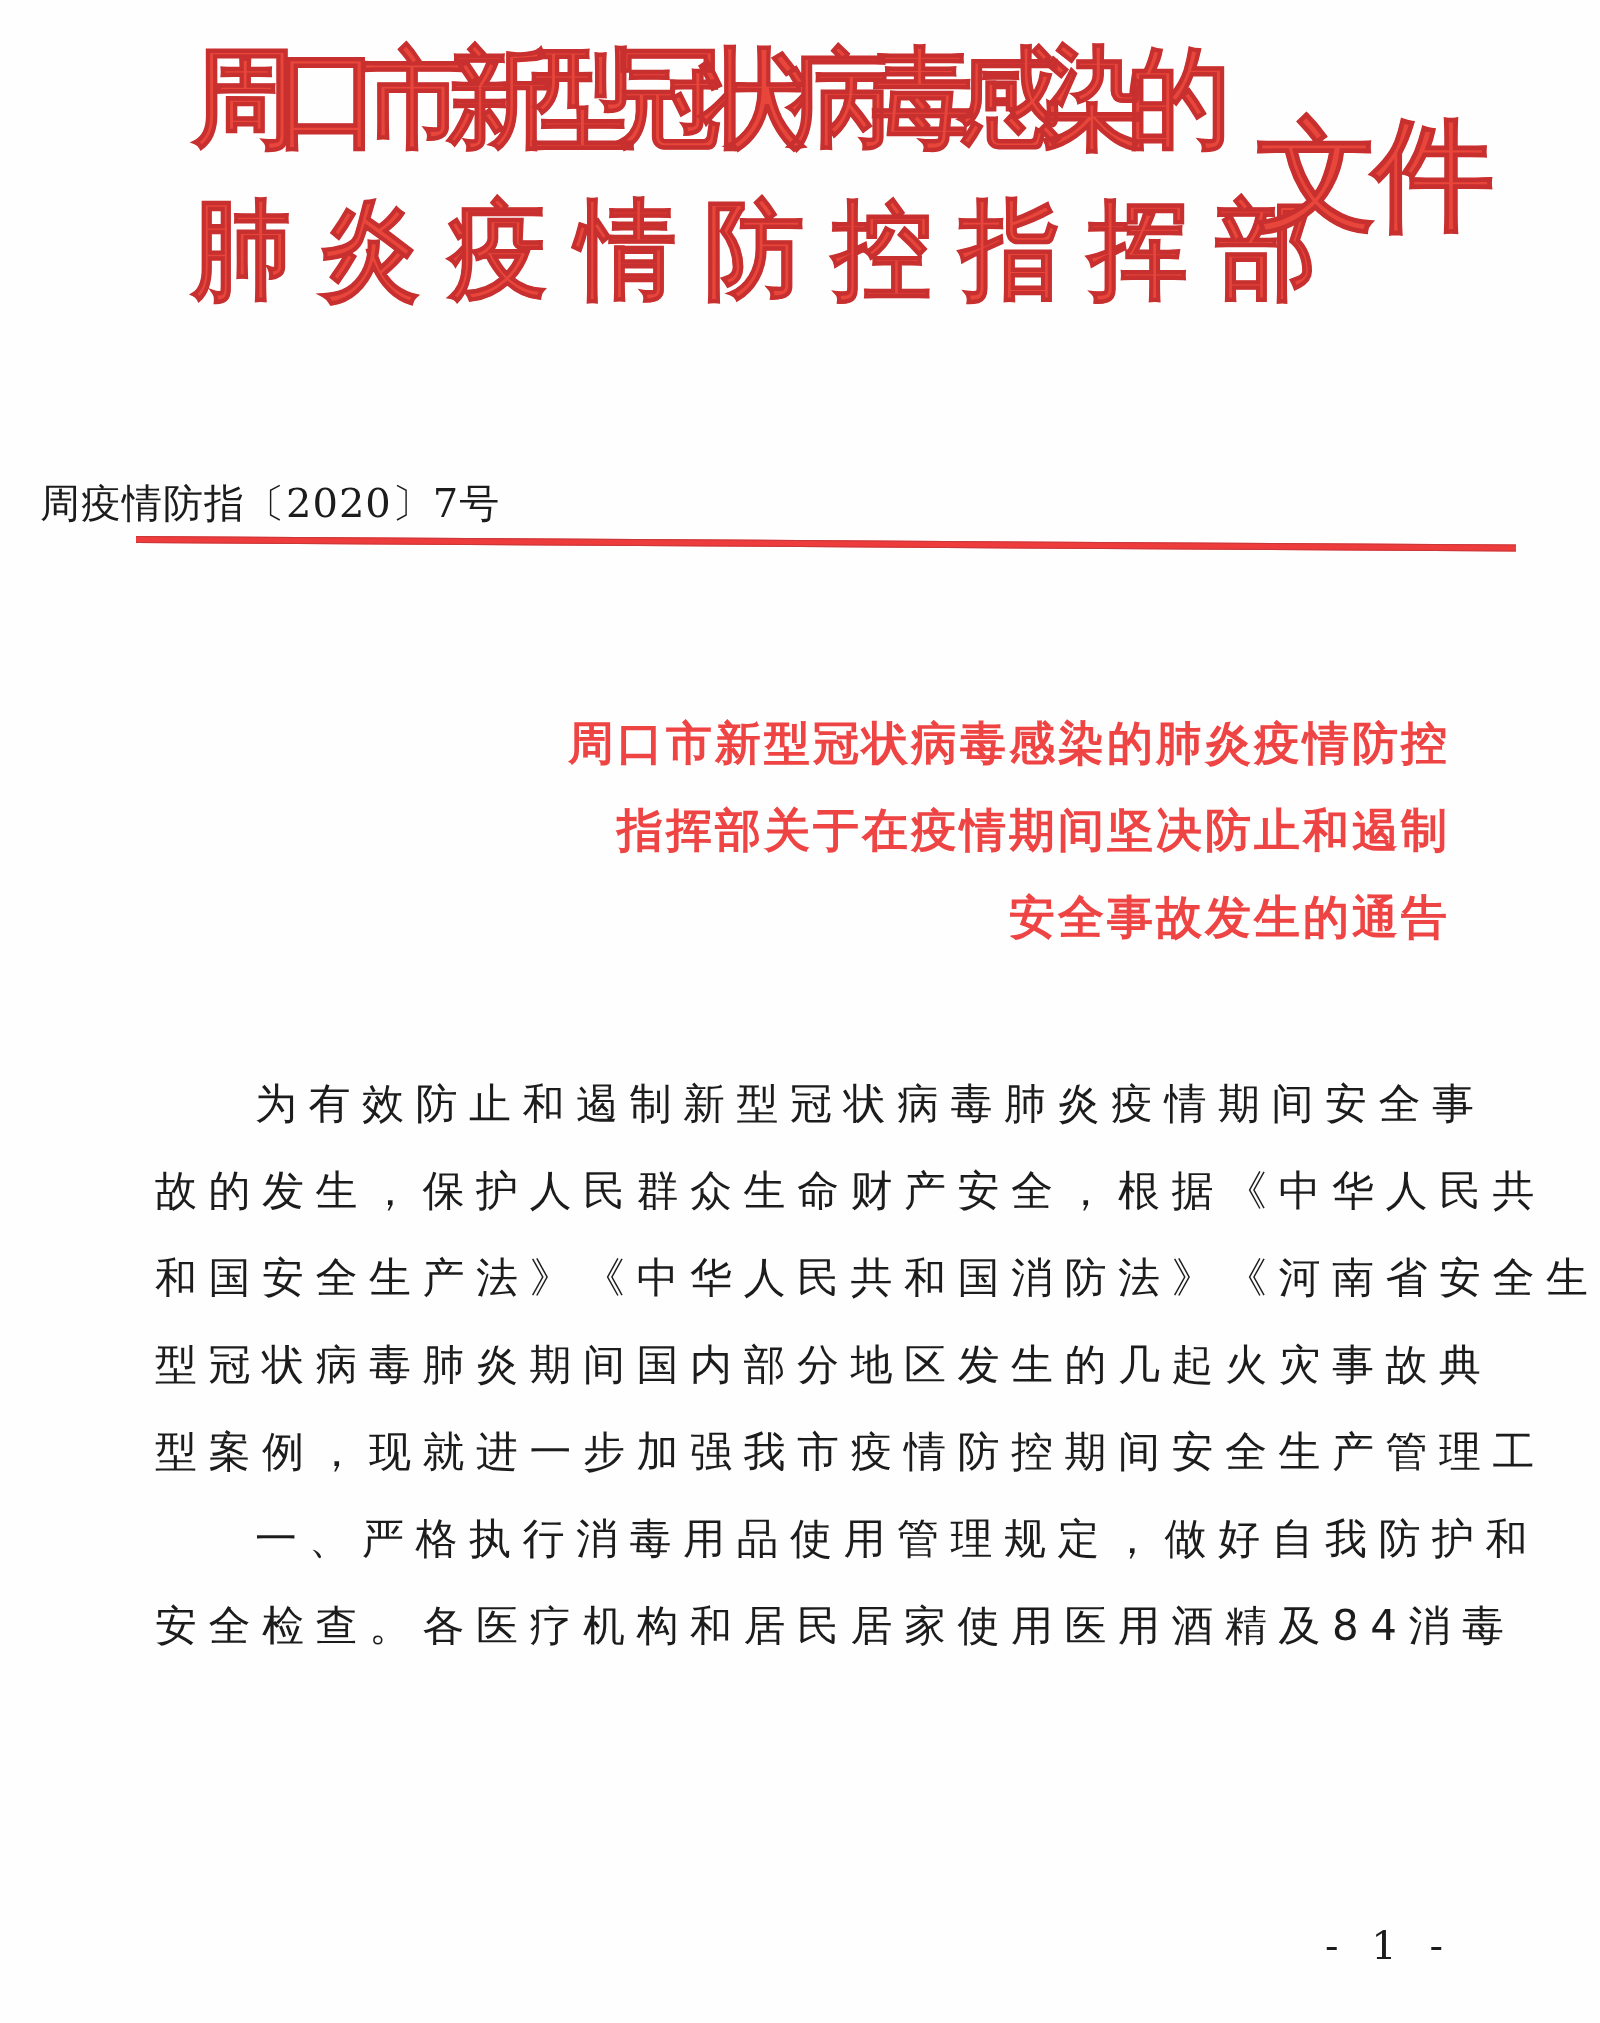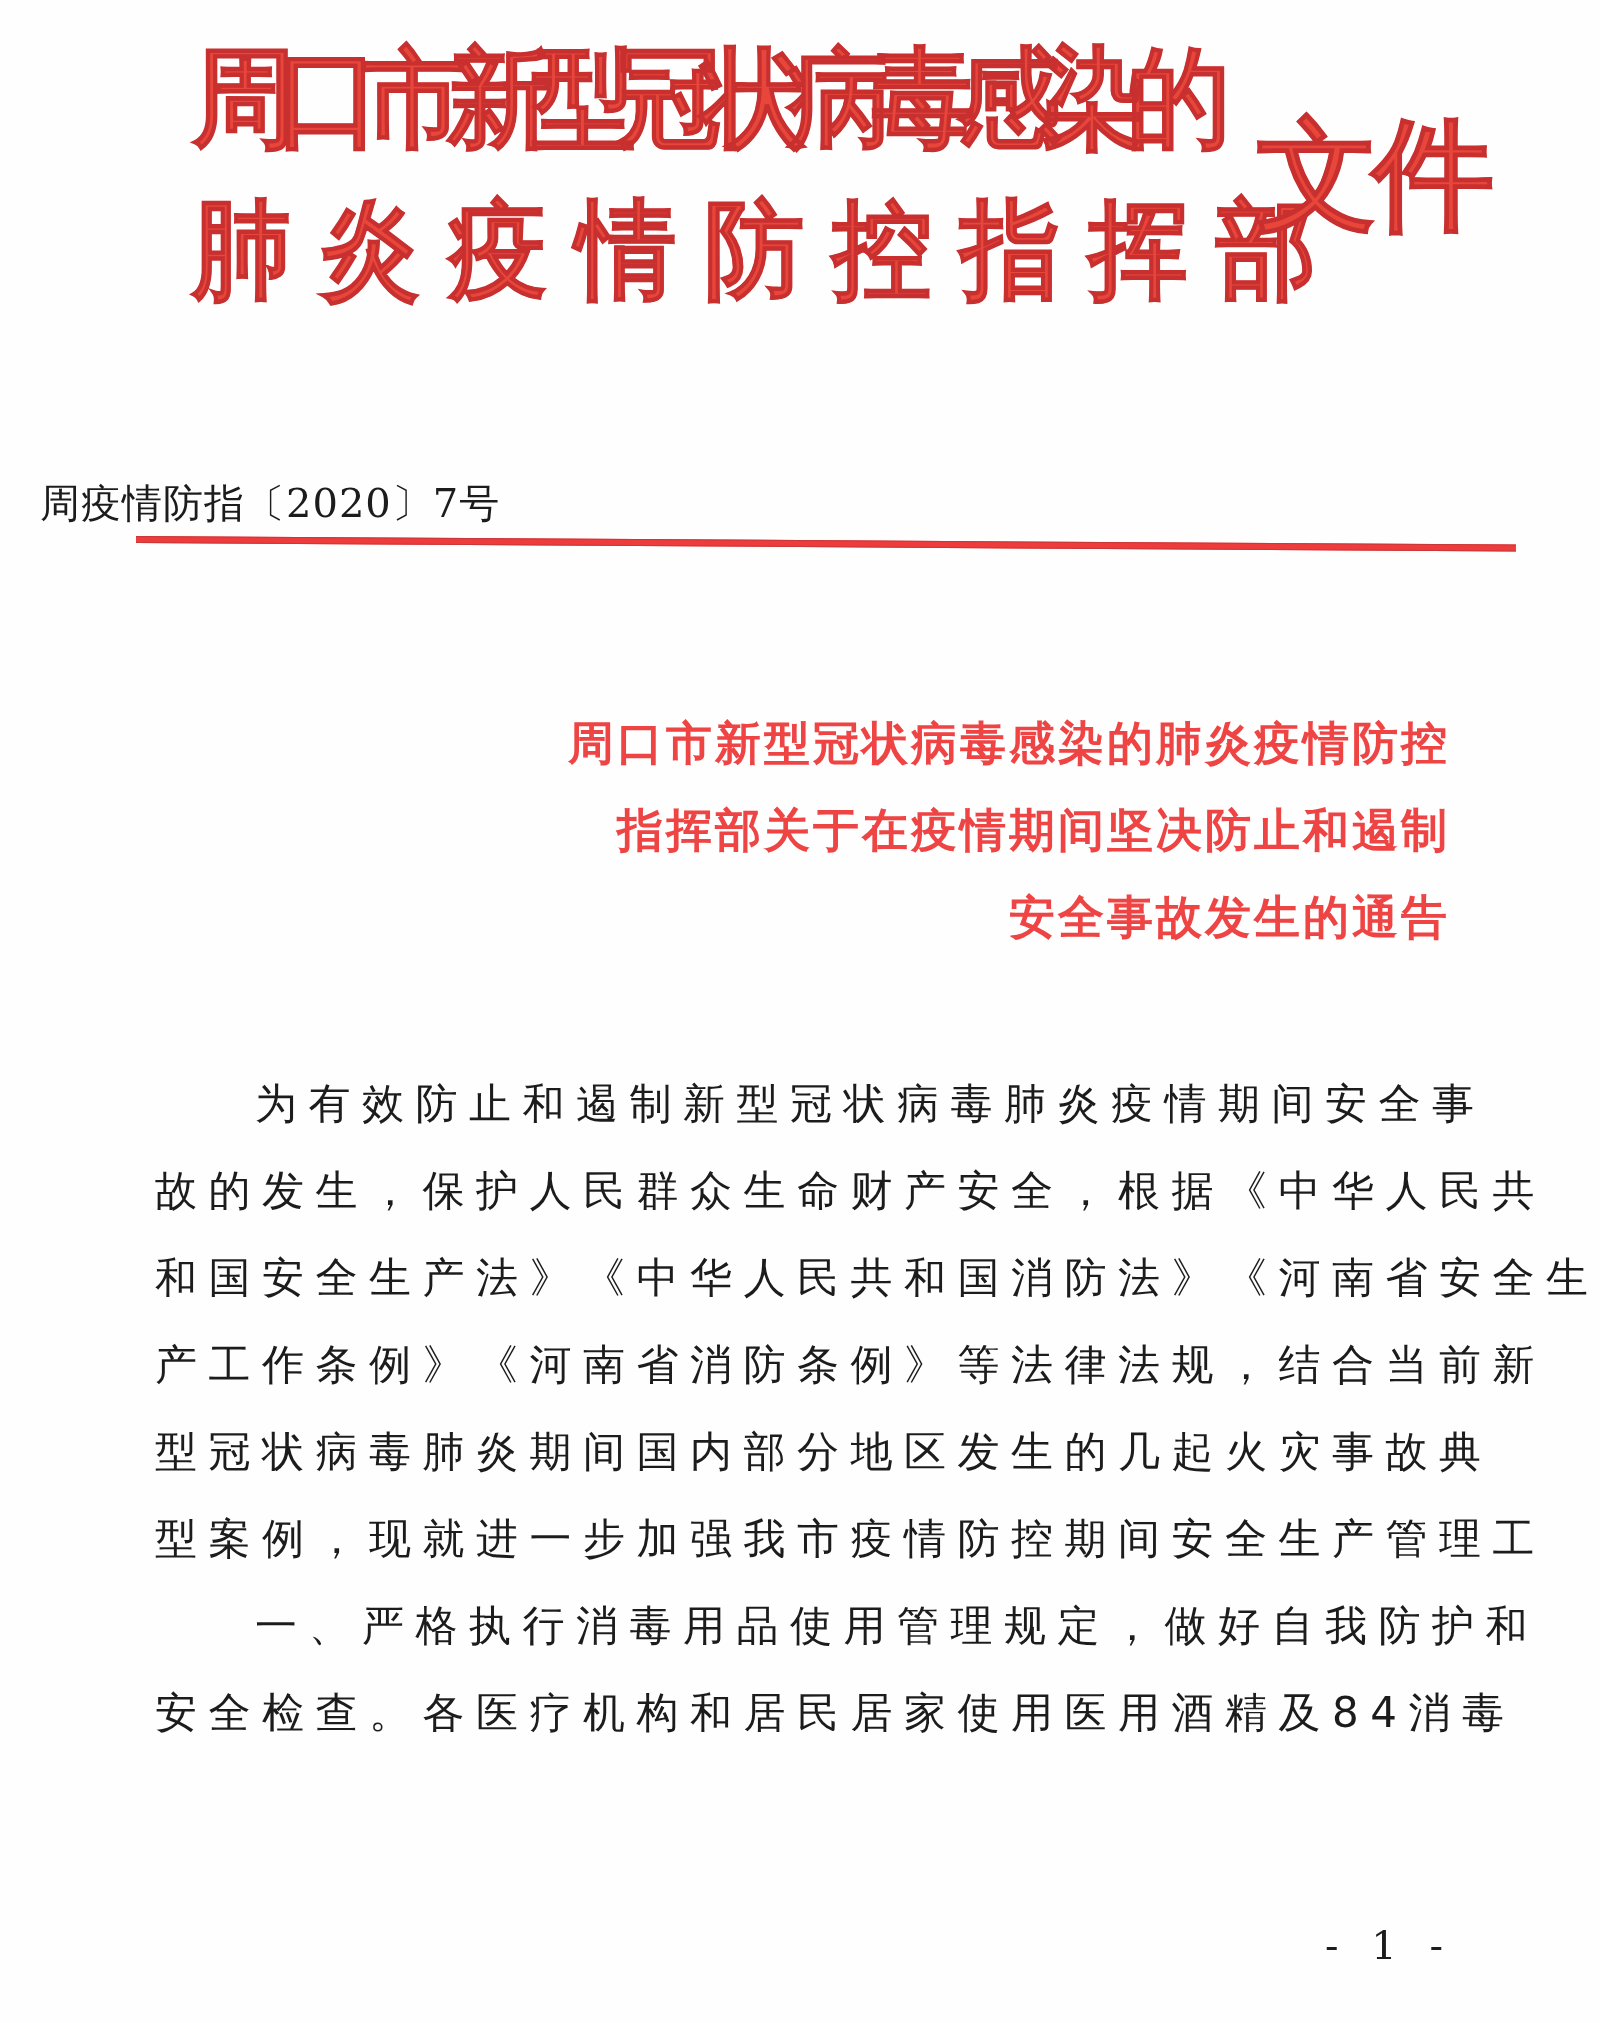--- a/index.html
+++ b/index.html
@@ -166,21 +166,20 @@
   <div class="notice-title">
     <span>周口市新型冠状病毒感染的肺炎疫情防控</span>
     <span>指挥部关于在疫情期间坚决防止和遏制</span>
     <span>安全事故发生的通告</span>
   </div>
 
   <div class="body-text">
     <span class="body-line indent">为有效防止和遏制新型冠状病毒肺炎疫情期间安全事</span>
     <span class="body-line">故的发生，保护人民群众生命财产安全，根据《中华人民共</span>
     <span class="body-line">和国安全生产法》《中华人民共和国消防法》《河南省安全生</span>
-    <span class="body-line">产工作条例》《河南省消防条例》等法律法规，结合当前新</span>
     <span class="body-line">型冠状病毒肺炎期间国内部分地区发生的几起火灾事故典</span>
     <span class="body-line">型案例，现就进一步加强我市疫情防控期间安全生产管理工</span>
     <span class="body-line indent">一、严格执行消毒用品使用管理规定，做好自我防护和</span>
     <span class="body-line">安全检查。各医疗机构和居民居家使用医用酒精及84消毒</span>
   </div>
 
   <div class="page-number">- 1 -</div>
 
 </div>
 

